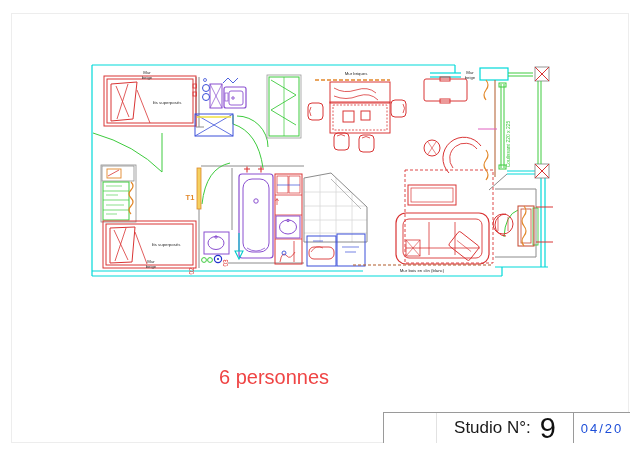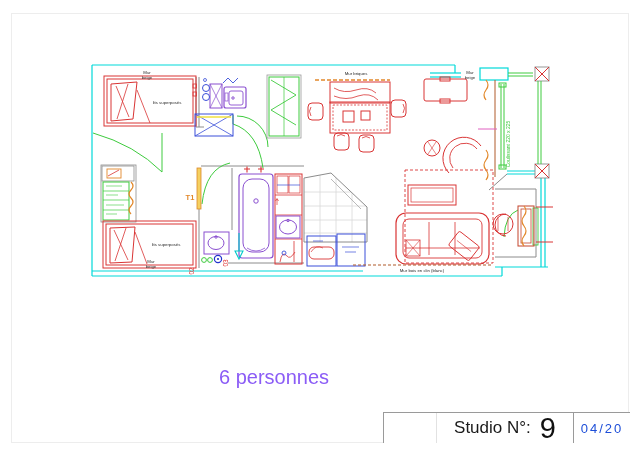--- a/index.html
+++ b/index.html
@@ -2,21 +2,21 @@
 <html><head>
 <meta charset="utf-8">
 <style>
   html,body{margin:0;padding:0;}
   body{width:640px;height:452px;position:relative;background:#ffffff;
        font-family:"Liberation Sans",sans-serif;overflow:hidden;}
   .sheet-border{position:absolute;left:11px;top:13px;width:616px;height:428px;
        border:1px solid #ededed;pointer-events:none;}
   svg.plan{position:absolute;left:0;top:0;}
   svg text{font-family:"Liberation Sans",sans-serif;}
-  .capacity{position:absolute;left:219px;top:366px;font-size:20px;color:#8b5cf6;}
+  .capacity{position:absolute;left:219px;top:366px;font-size:20px;color:#ef4444;}
   .titleblock{position:absolute;left:383px;top:412px;width:246px;height:30px;
        border-top:1px solid #9a9a9a;border-left:1px solid #9a9a9a;display:flex;background:#fff;}
   .tb-empty{width:52px;border-right:1px solid #e2e2e2;}
   .tb-main{flex:1;display:flex;align-items:center;justify-content:center;gap:9px;
        border-right:1px solid #9a9a9a;}
   .tb-label{font-size:17px;color:#1a1a1a;}
   .tb-number{font-size:29px;color:#111;line-height:1;}
   .tb-page{width:56px;display:flex;align-items:center;justify-content:center;
        font-size:13px;color:#1d4ed8;letter-spacing:2px;}
 </style>

